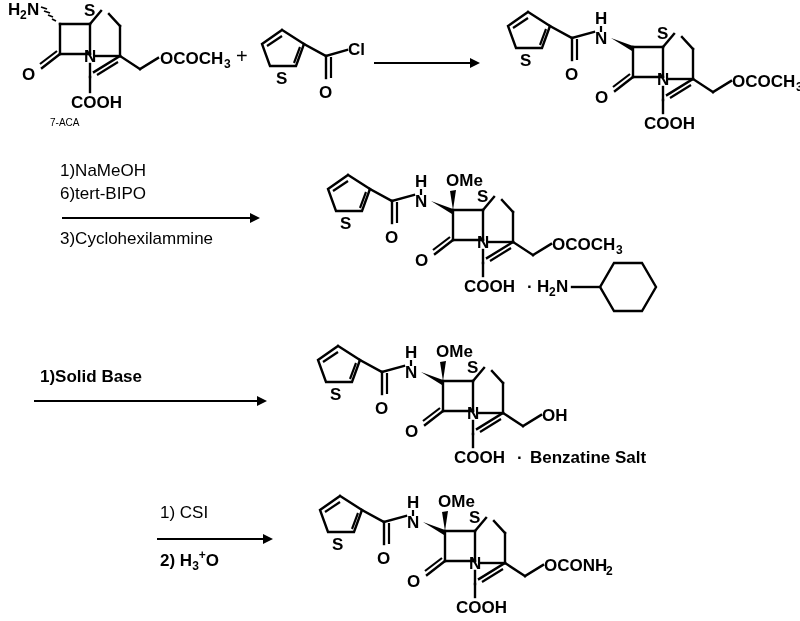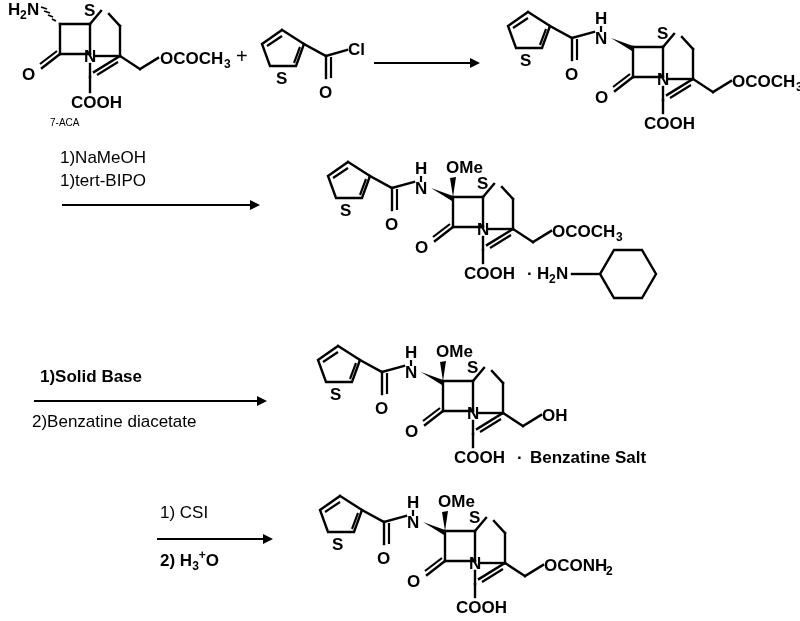--- a/index.html
+++ b/index.html
@@ -124,30 +124,31 @@
     <line class="bond2" x1="193" y1="83" x2="172" y2="96"></line>
     <line class="bond" x1="195" y1="77" x2="215" y2="90"></line>
     <line class="bond" x1="215" y1="90" x2="233" y2="79"></line>
     <text class="atom" x="234" y="85">OCOCH</text>
     <text class="sub" x="298" y="89">3</text>
     <line class="bond" x1="165" y1="98" x2="165" y2="111"></line>
     <text class="atom" x="146" y="127">COOH</text>
   </svg>
 </div>
 
-<div class="stage" style="left:0;top:134px;width:800px;height:190px;">
+<div class="stage" style="left:0;top:147px;width:800px;height:190px;">
 
   <div class="rgt" style="position:absolute;left:60px;top:14px;">1)NaMeOH</div>
-  <div class="rgt" style="position:absolute;left:60px;top:37px;">1)tert-BIPO</div>
+  <div class="rgt" style="position:absolute;left:60px;top:37px;">6)tert-BIPO</div>
 
   <svg style="position:absolute;left:60px;top:62px;" width="200" height="18" viewBox="0 0 200 18">
     <line class="arrowline" x1="2" y1="9" x2="190" y2="9"></line>
     <polygon class="fillblk" points="190,4 200,9 190,14"></polygon>
   </svg>
 
+  <div class="rgt" style="position:absolute;left:60px;top:82px;">3)Cyclohexilammine</div>
 
   <svg style="position:absolute;left:318px;top:18px;" width="470" height="165" viewBox="0 0 470 165">
     <polyline class="bond" points="30,10 10,24 18,46 44,46 52,24 30,10"></polyline>
     <line class="bond2" x1="30" y1="16" x2="15" y2="26"></line>
     <line class="bond2" x1="48" y1="27" x2="42" y2="43"></line>
     <text class="atom" x="22" y="64">S</text>
     <line class="bond" x1="52" y1="24" x2="74" y2="36"></line>
     <line class="bond" x1="74" y1="36" x2="74" y2="58"></line>
     <line class="bond2" x1="79" y1="37" x2="79" y2="58"></line>
     <text class="atom" x="67" y="78">O</text>
@@ -194,21 +195,20 @@
 
 <div class="stage" style="left:0;top:330px;width:800px;height:150px;">
 
   <div class="rgt" style="position:absolute;left:40px;top:37px;font-weight:bold;">1)Solid Base</div>
 
   <svg style="position:absolute;left:32px;top:62px;" width="235" height="18" viewBox="0 0 235 18">
     <line class="arrowline" x1="2" y1="9" x2="225" y2="9"></line>
     <polygon class="fillblk" points="225,4 235,9 225,14"></polygon>
   </svg>
 
-  <div class="rgt" style="position:absolute;left:32px;top:82px;">2)Benzatine diacetate</div>
 
   <svg style="position:absolute;left:308px;top:6px;" width="420" height="140" viewBox="0 0 420 140">
     <polyline class="bond" points="30,10 10,24 18,46 44,46 52,24 30,10"></polyline>
     <line class="bond2" x1="30" y1="16" x2="15" y2="26"></line>
     <line class="bond2" x1="48" y1="27" x2="42" y2="43"></line>
     <text class="atom" x="22" y="64">S</text>
     <line class="bond" x1="52" y1="24" x2="74" y2="36"></line>
     <line class="bond" x1="74" y1="36" x2="74" y2="58"></line>
     <line class="bond2" x1="79" y1="37" x2="79" y2="58"></line>
     <text class="atom" x="67" y="78">O</text>

